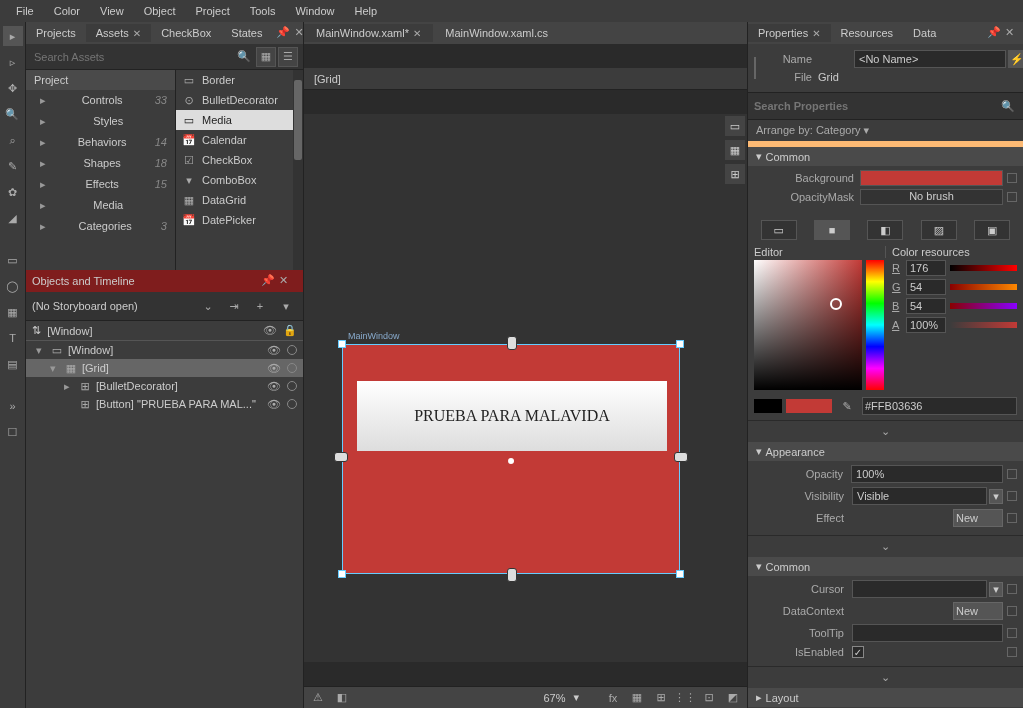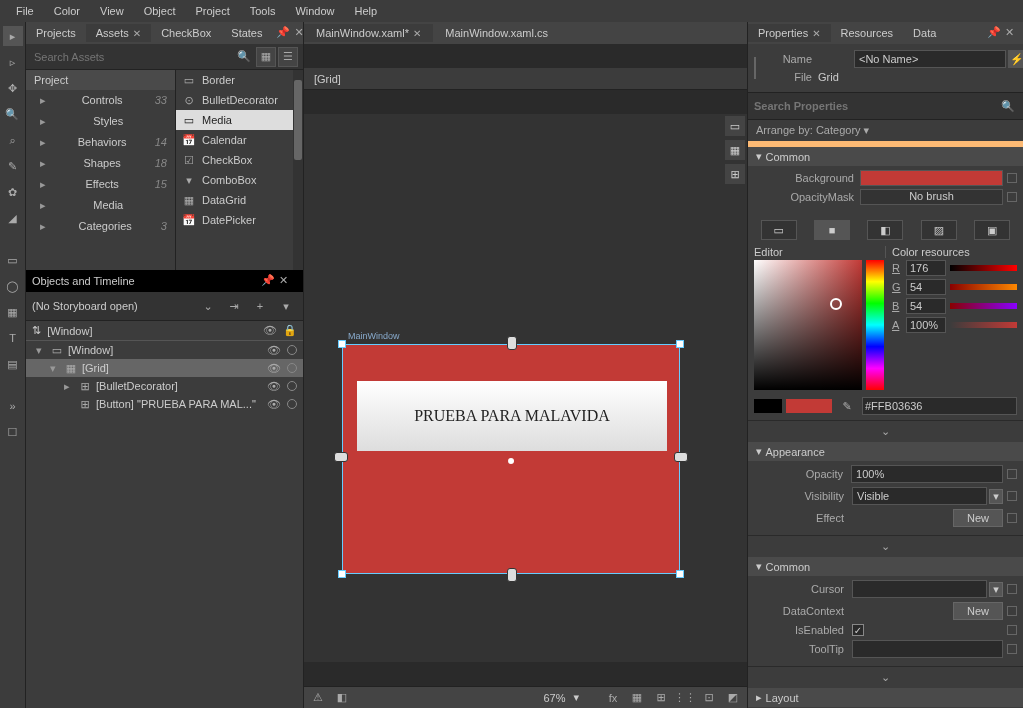--- a/index.html
+++ b/index.html
@@ -33,21 +33,21 @@
 .cat-item .tri { margin-right: 4px; color: #999; }
 .cat-item .cnt { color: #888; font-style: italic; }
 .ctl-list { flex: 1; overflow: hidden; position: relative; }
 .ctl-item { display: flex; align-items: center; padding: 3px 6px; gap: 6px; cursor: pointer; }
 .ctl-item.sel { background: #ddd; color: #222; }
 .ctl-item.sel span { color: #222; }
 .ctl-icon { width: 14px; height: 14px; display: inline-flex; align-items: center; justify-content: center; color: #aaa; }
 .scrollbar { position: absolute; right: 0; top: 0; bottom: 0; width: 10px; background: #333; }
 .scrollthumb { position: absolute; width: 8px; left: 1px; background: #666; border-radius: 2px; }
 
-.objects-header { background: #000000; height: 22px; display: flex; align-items: center; padding: 0 6px; }
+.objects-header { background: #7f1d1d; height: 22px; display: flex; align-items: center; padding: 0 6px; }
 .objects-sub { background: #333; height: 29px; display: flex; align-items: center; padding: 0 6px; color: #888; border-bottom: 1px solid #222; }
 .objects-sub .right-icons { margin-left: auto; display: flex; gap: 4px; }
 .obj-row { display: flex; align-items: center; padding: 3px 6px; gap: 4px; }
 .obj-row.root { border-bottom: 1px solid #555; }
 .obj-row .updown { margin-right: 2px; }
 .obj-row .lockrow { margin-left: auto; display: flex; gap: 6px; }
 .eye { width: 14px; text-align: center; color: #aaa; }
 .obj-tree { background: #3c3c3c; }
 .tree-row { display: flex; align-items: center; padding: 2px 6px; gap: 4px; }
 .tree-row.sel { background: #666; }
@@ -111,21 +111,21 @@
 .rgba-row .slider { flex: 1; height: 6px; margin-left: 4px; background: #555; }
 .hex-row { display: flex; align-items: center; margin-top: 6px; gap: 4px; }
 .hex-row .sw { width: 46px; height: 14px; background: #c23a36; }
 .hex-row .swblk { width: 28px; height: 14px; background: #000; }
 .hex-row input { flex: 1; background: #2a2a2a; border: 1px solid #555; padding: 2px; color: #ccc; }
 .chev-row { text-align: center; padding: 4px; color: #aaa; cursor: pointer; border-top: 1px solid #2a2a2a; }
 
 .prop-line { display: flex; align-items: center; margin-bottom: 4px; }
 .prop-line .plabel { width: 90px; text-align: right; margin-right: 8px; color: #aaa; }
 .prop-line input, .prop-line .valbox { flex: 1; background: #2a2a2a; border: 1px solid #555; padding: 2px 4px; color: #ccc; height: 18px; }
-.prop-line .newbtn { width: 50px; background: #555; text-align: center; padding: 2px; cursor: pointer; border: 1px solid #666; margin-left: auto; }
+.prop-line .newbtn { width: 50px; background: #555; text-align: left; padding: 2px; cursor: pointer; border: 1px solid #666; margin-left: auto; }
 .prop-line .dd { width: 14px; background: #555; border: 1px solid #666; text-align: center; margin-left: 2px; }
 .checkbox { width: 12px; height: 12px; border: 1px solid #888; background: #2a2a2a; display: inline-flex; align-items: center; justify-content: center; }
 .checkbox.checked::after { content: "✓"; font-size: 10px; color: #ccc; }
 </style>
 </head>
 <body>
 
 <div class="menubar" id="menubar">
     <span>File</span>
     <span>Color</span>
@@ -524,29 +524,29 @@
             <div class="valbox"></div>
             <span class="dd">▾</span>
             <span class="brush-dot"></span>
           </div>
         <div class="prop-line">
             <span class="plabel">DataContext</span>
             <span class="newbtn">New</span>
             <span class="brush-dot"></span>
           </div>
         <div class="prop-line">
+            <span class="plabel">ToolTip</span>
+            <div class="valbox"></div>
+            <span class="brush-dot"></span>
+          </div>
+        <div class="prop-line">
             <span class="plabel">IsEnabled</span>
             <span class="checkbox checked"></span>
             <span class="brush-dot" style="margin-left:auto"></span>
           </div>
-        <div class="prop-line">
-            <span class="plabel">ToolTip</span>
-            <div class="valbox"></div>
-            <span class="brush-dot"></span>
-          </div>
       </div>
       <div class="chev-row">⌄</div>
 
       <div class="section-hdr">
         <span>▸</span>
         <span>Layout</span>
       </div>
     </div>
   </div>
 </div>

